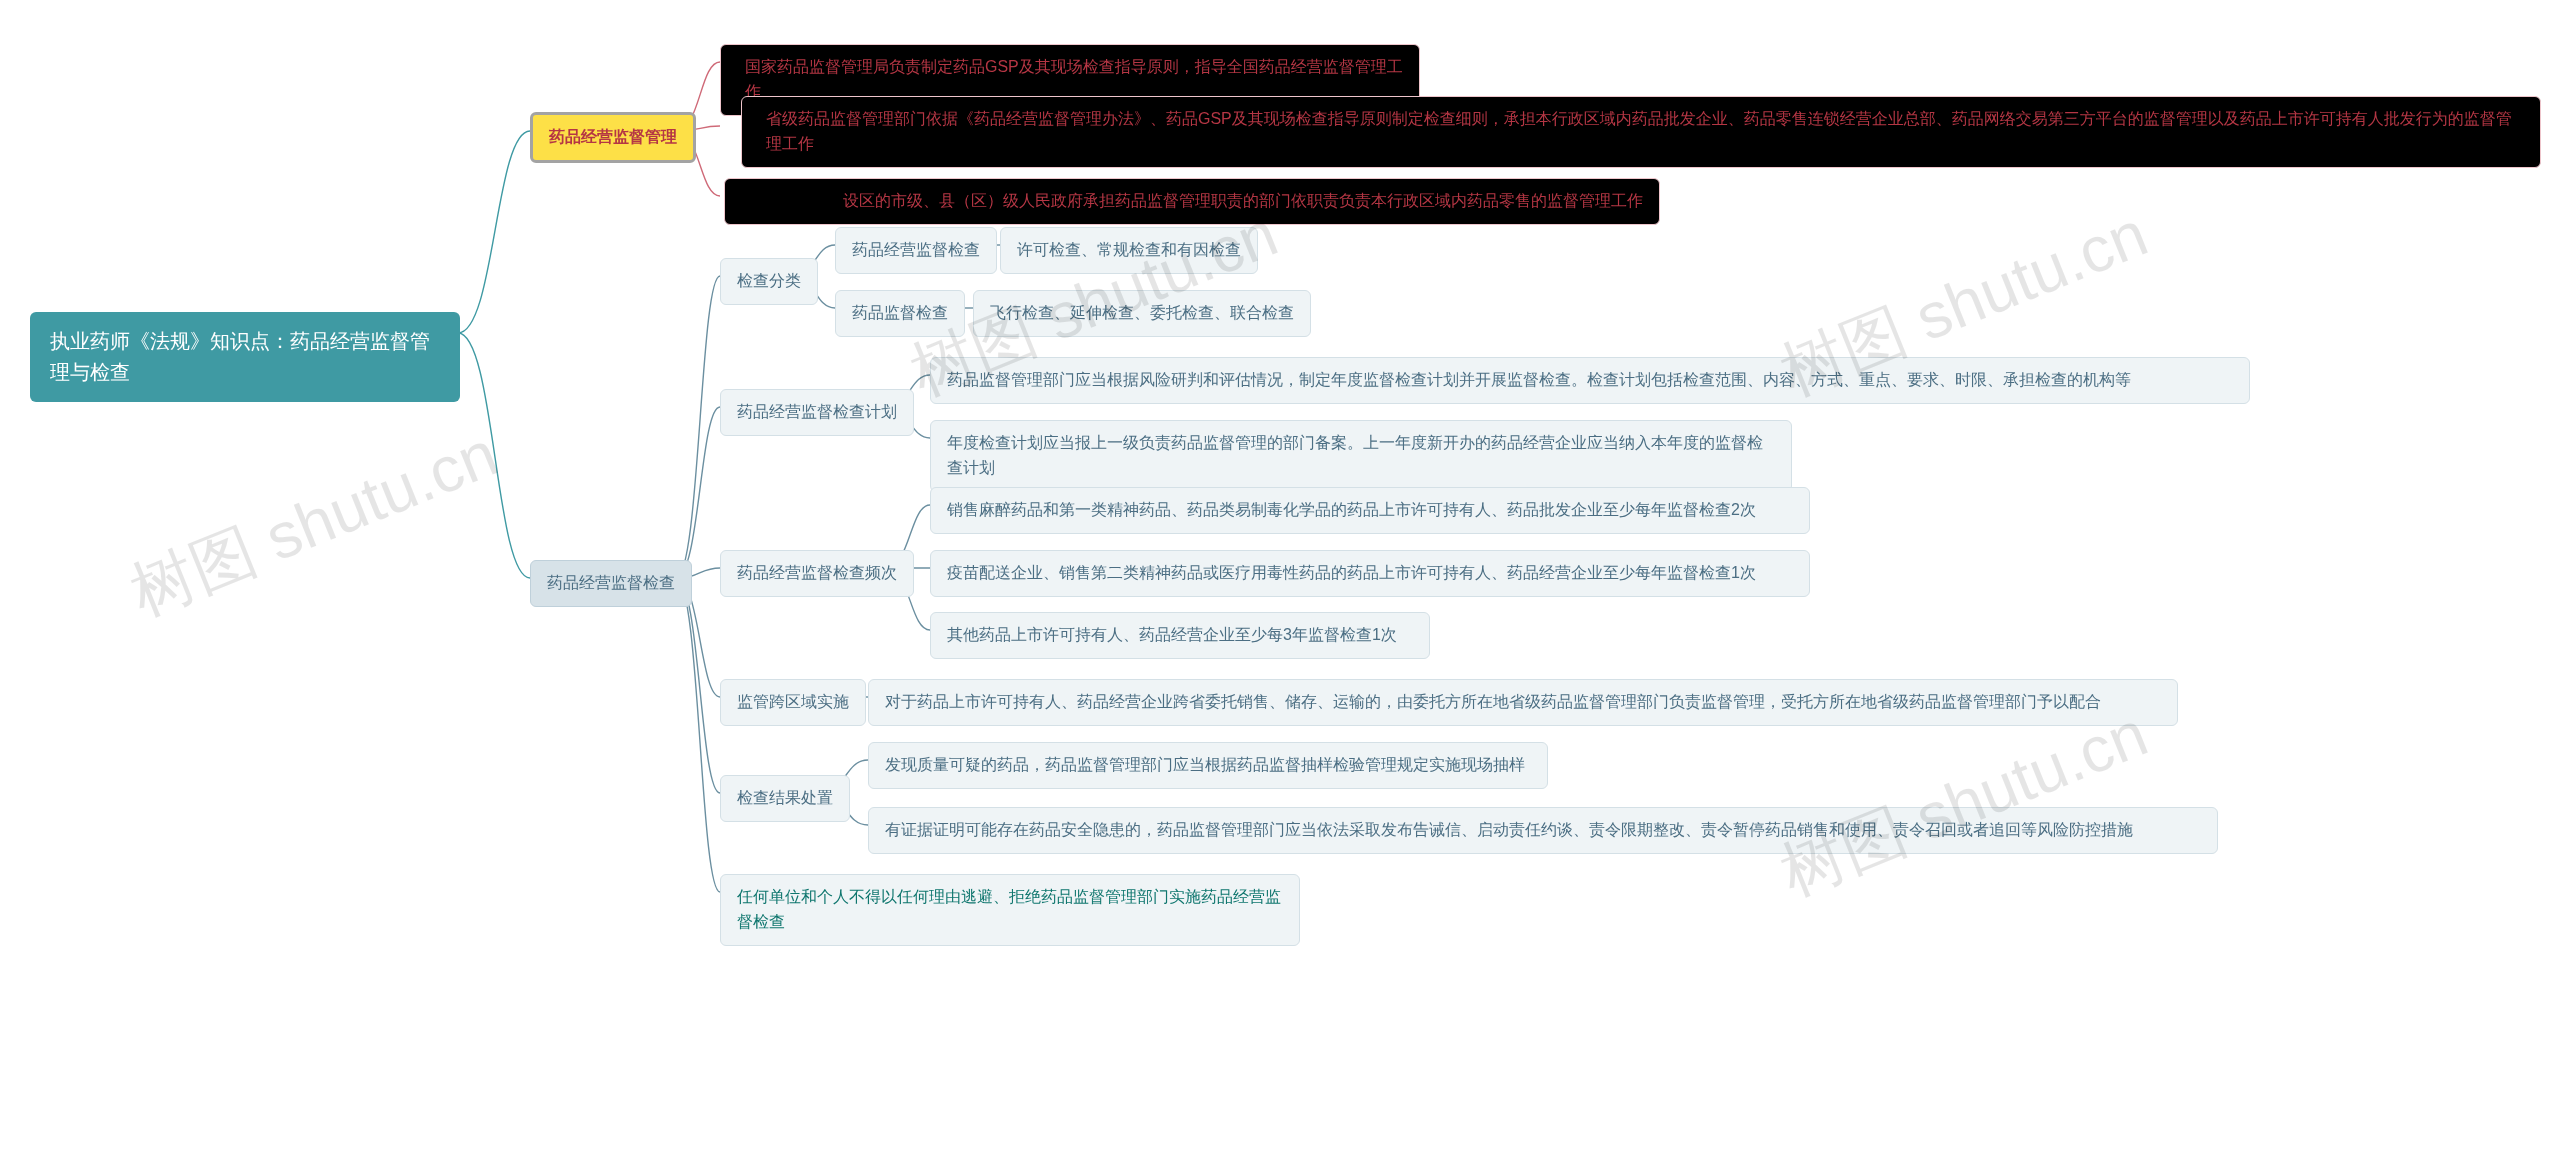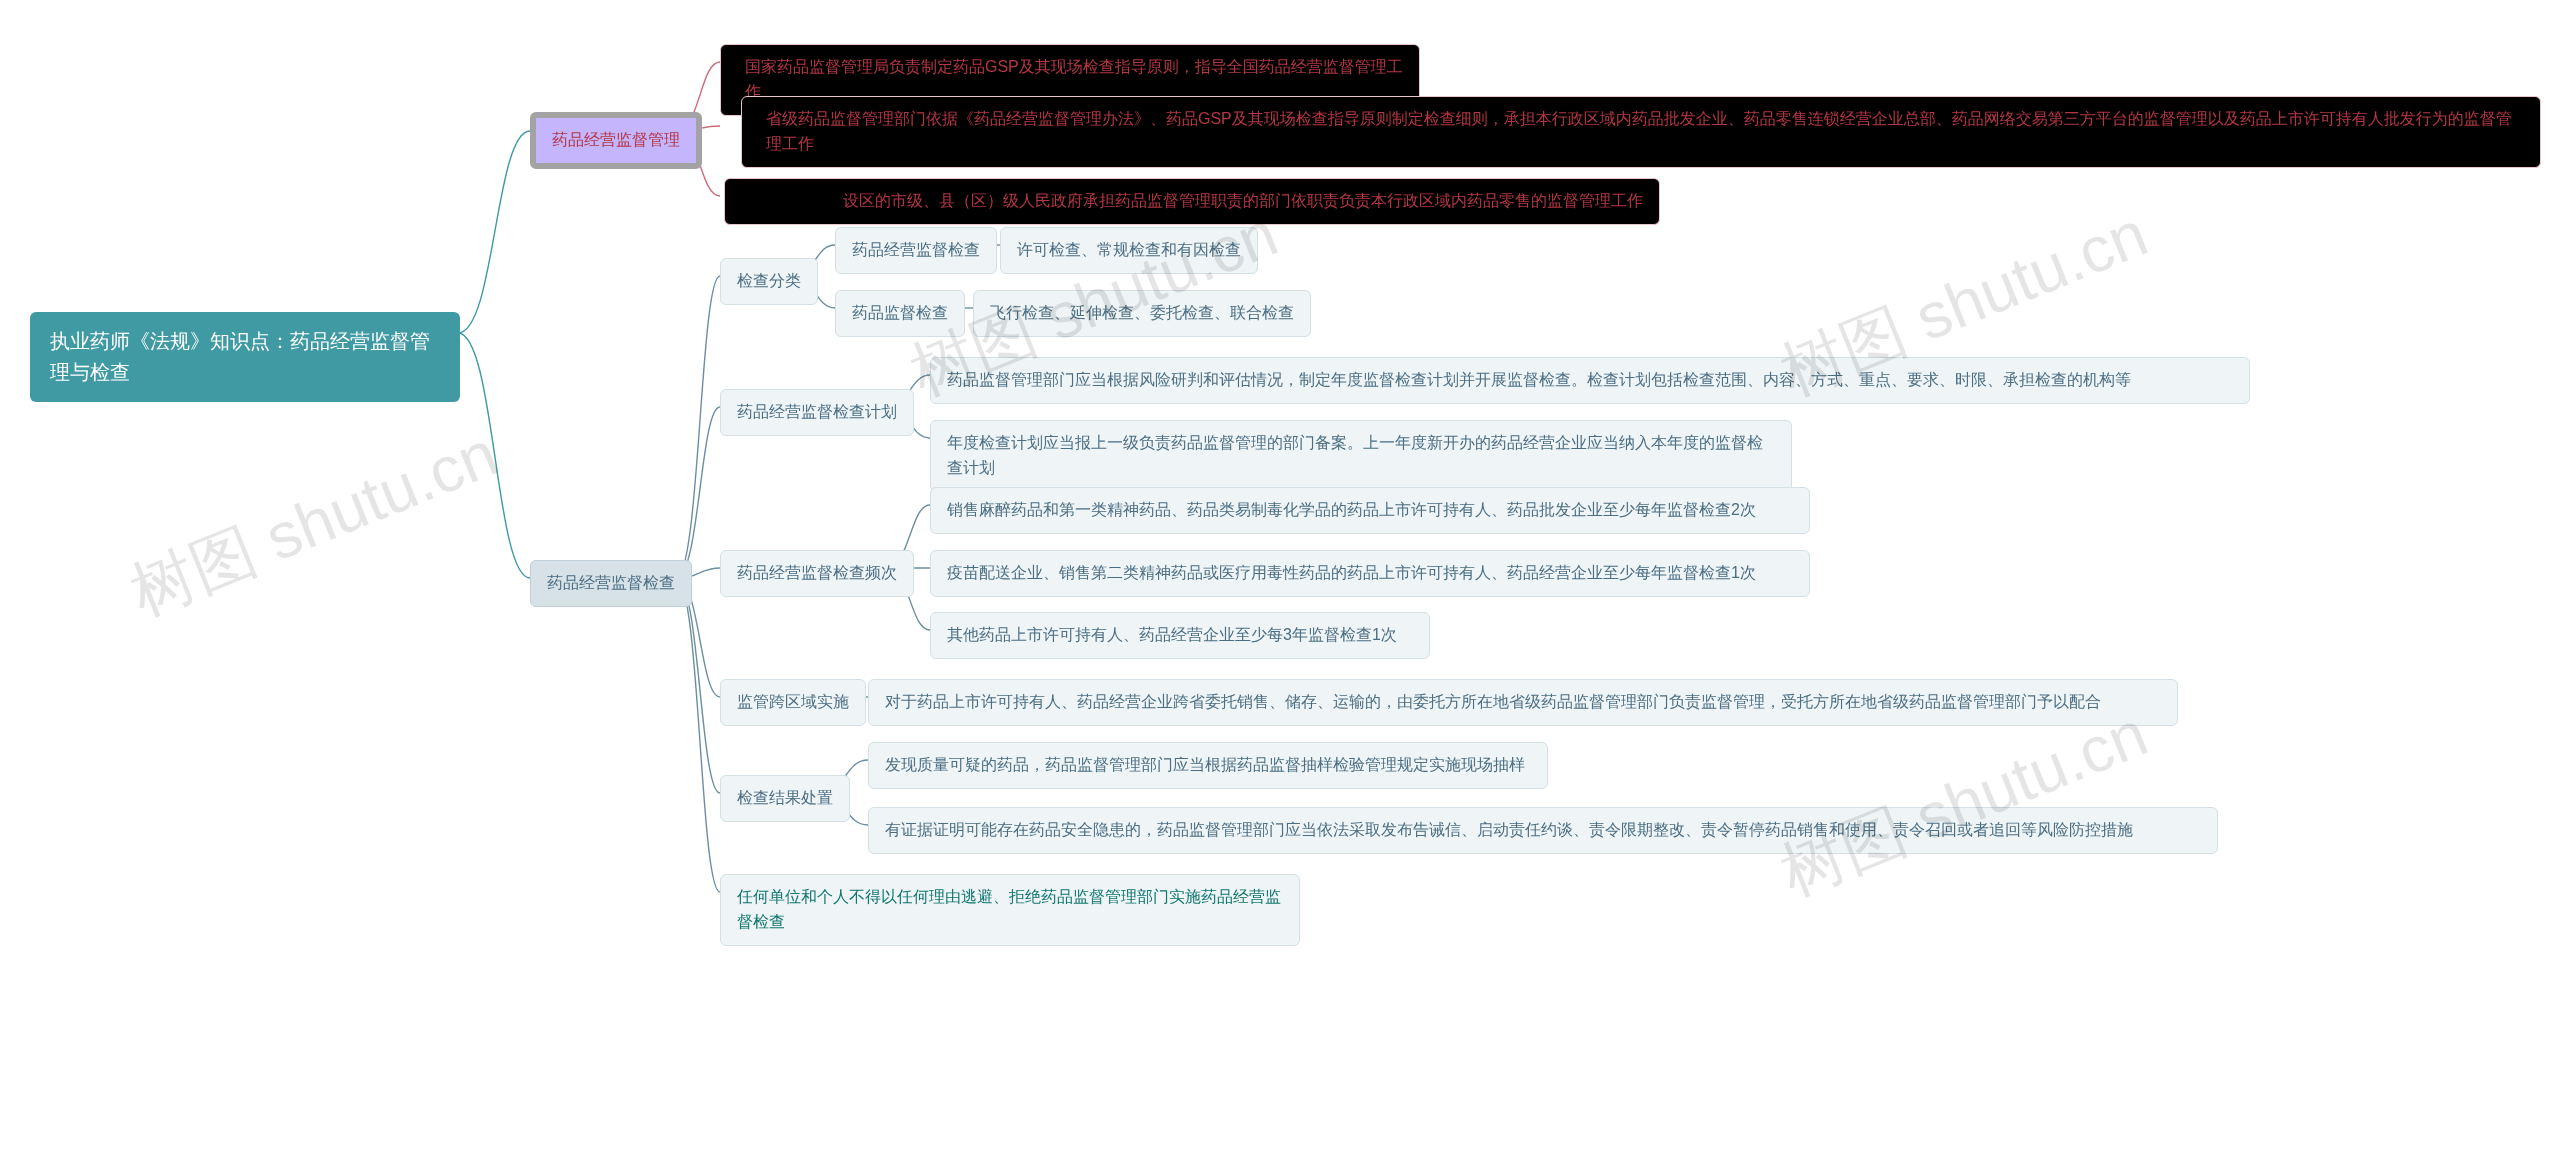--- a/index.html
+++ b/index.html
@@ -24,24 +24,24 @@
     word-break: break-all;
   }
   .root {
     background: #3f9aa3;
     color: #ffffff;
     font-size: 20px;
     font-weight: 500;
     padding: 14px 20px;
   }
   .pink-solid {
-    background: #c4b5fd;
+    background: #fde047;
     color: #b53644;
-    border: 6px solid #a3a3a3;
-    font-weight: 400;
+    border: 3px solid #a3a3a3;
+    font-weight: 700;
   }
   .pink-outline {
     background: #000000;
     color: #b53644;
     border: 1px solid #eec5cb;
     padding-left: 24px;
   }
   .blue-solid {
     background: #d7e2e8;
     color: #4b6e83;

